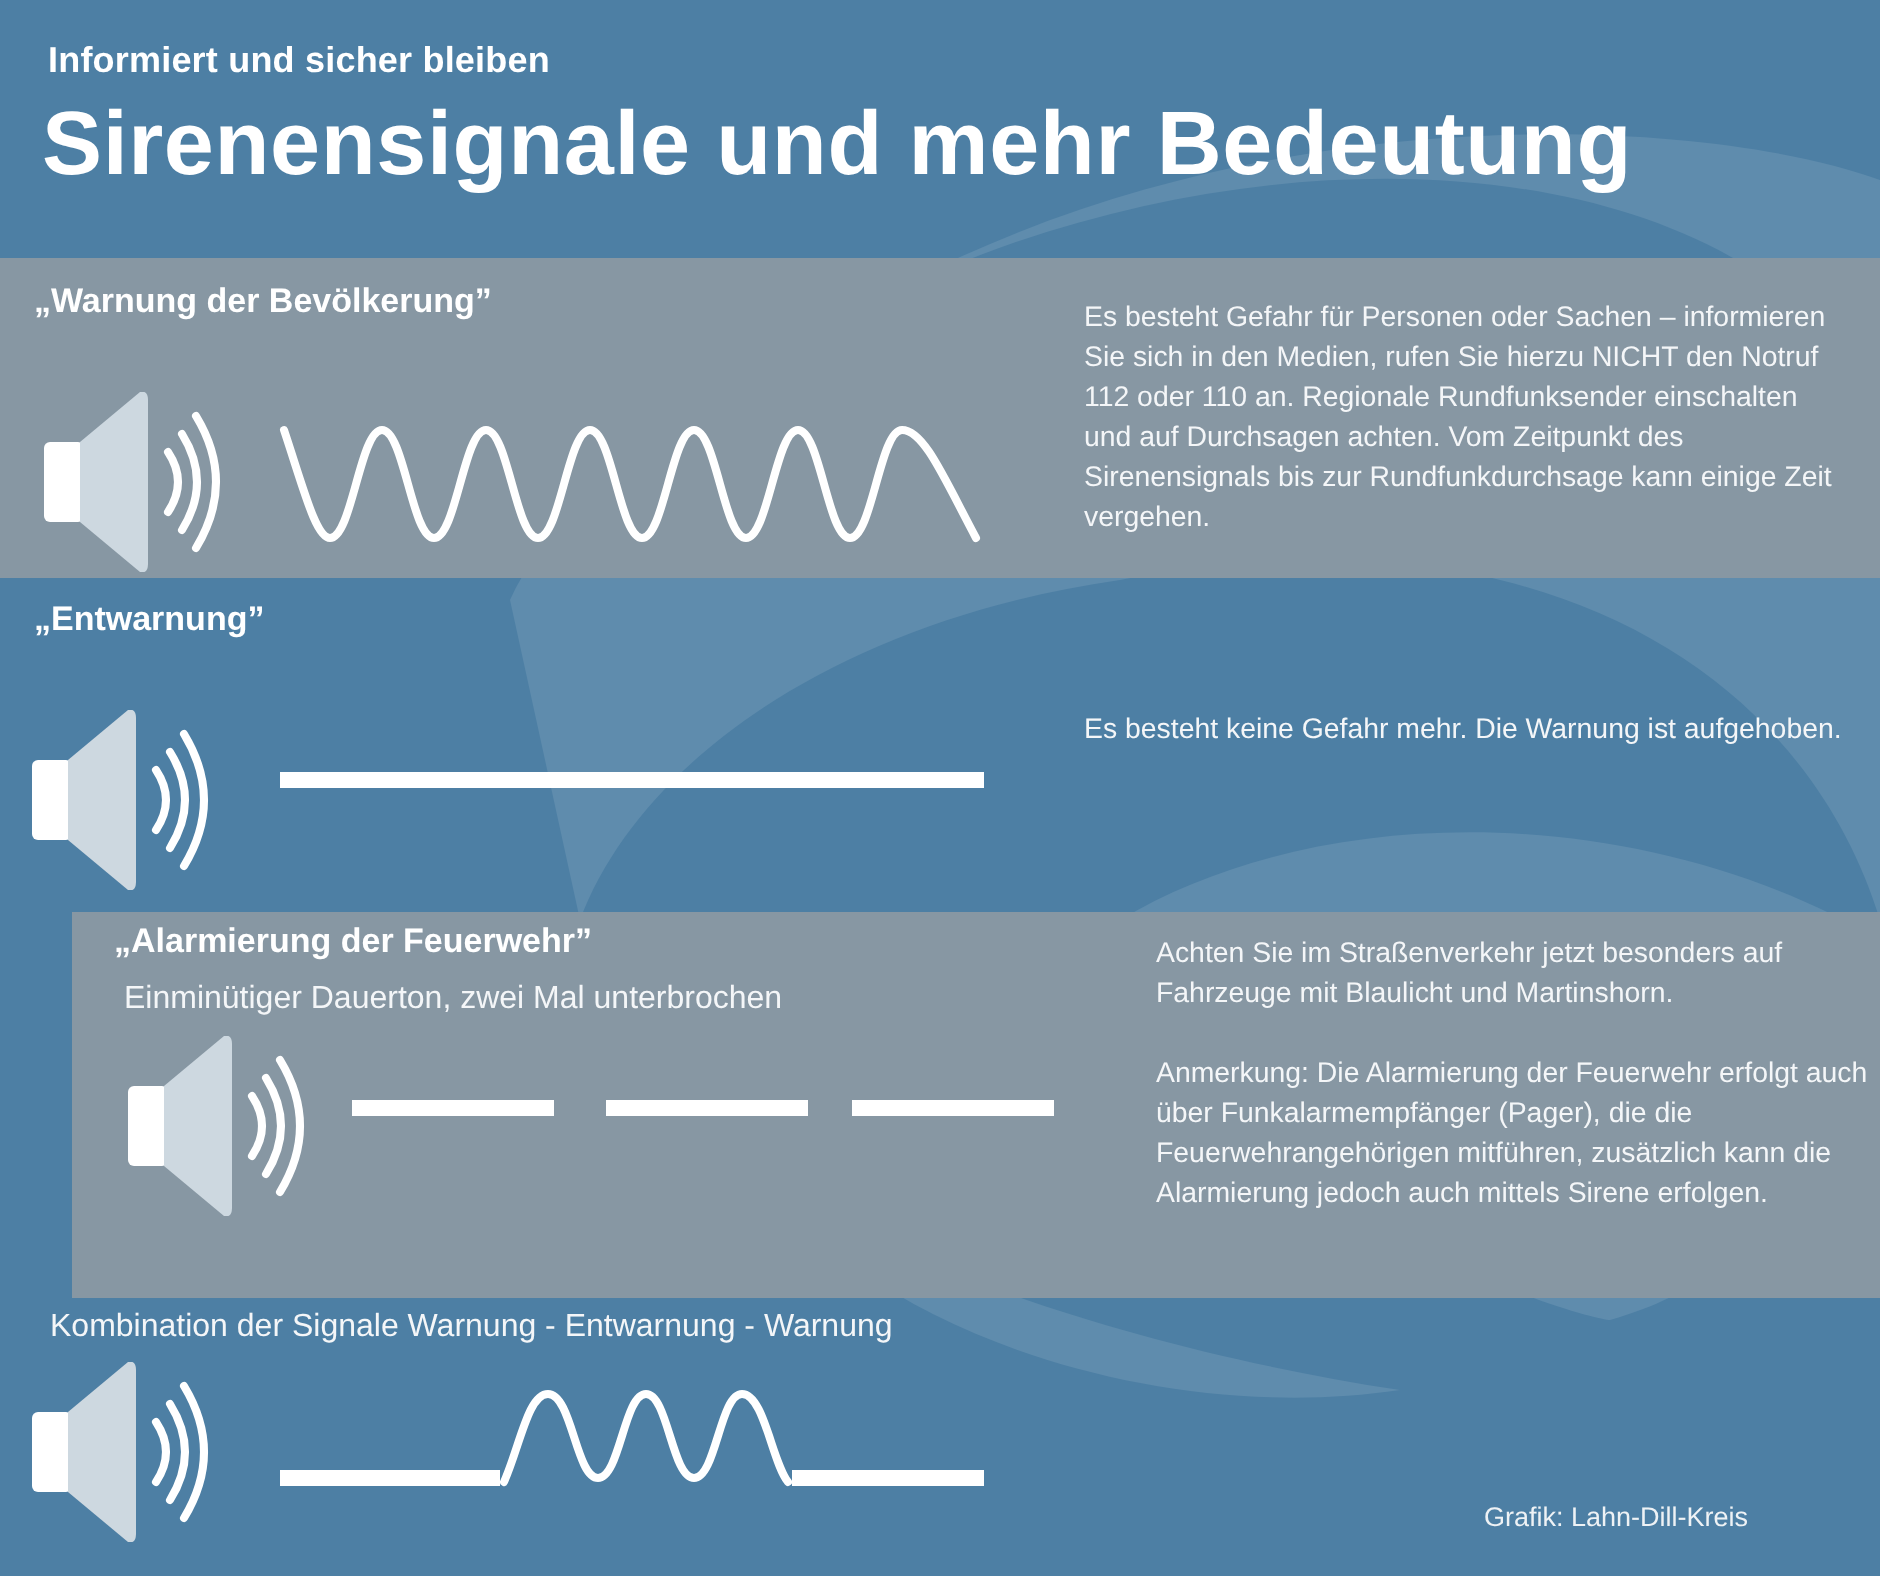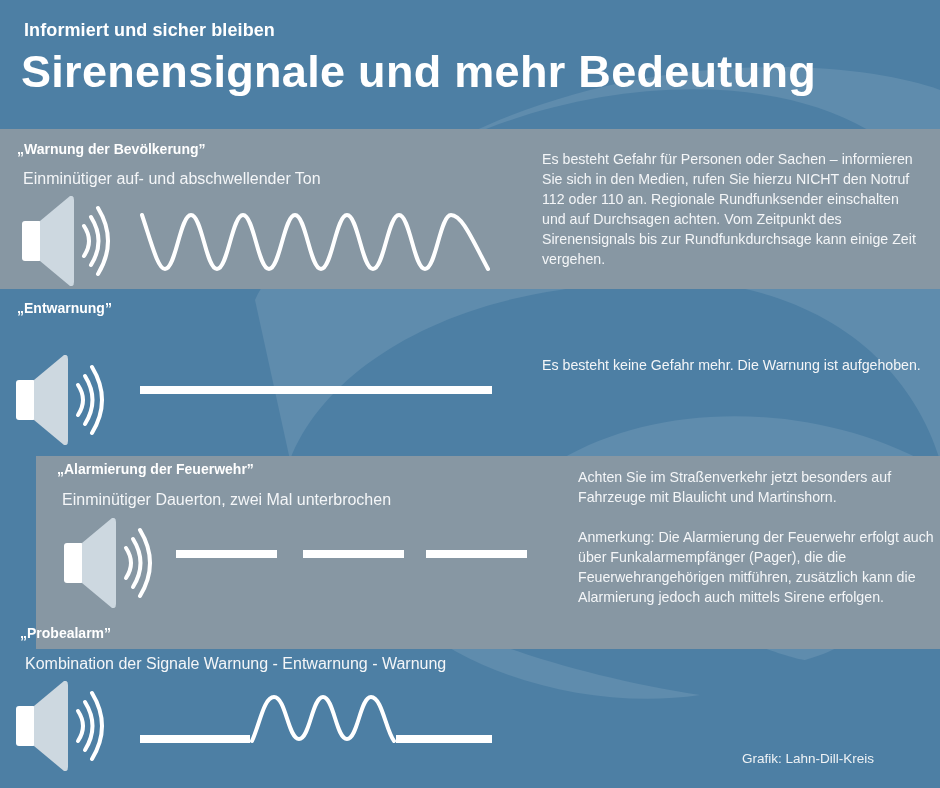--- a/index.html
+++ b/index.html
@@ -9,21 +9,21 @@
     font-family: "Liberation Sans", "DejaVu Sans", sans-serif;
     color: #ffffff;
   }
   .bg-swoosh { position: absolute; left: 0; top: 0; width: 940px; height: 788px; z-index: 0; }
   .layer { position: absolute; z-index: 1; }
   .header-sub { left: 24px; top: 20px; font-size: 18px; font-weight: bold; letter-spacing: 0.1px; }
   .header-title { left: 21px; top: 42px; font-size: 45px; font-weight: bold; letter-spacing: 0.3px; line-height: 60px; }
   .band { position: absolute; left: 0; width: 940px; z-index: 1; }
   .band.gray { background: #8797a3; }
   .band.clear { background: transparent; }
-  .sig-title { position: absolute; font-size: 14px; font-weight: bold; white-space: nowrap; }
+  .sig-title { position: absolute; font-size: 17px; font-weight: bold; white-space: nowrap; }
   .sig-sub { position: absolute; font-size: 16px; white-space: nowrap; color: #f4f6f8; }
   .sig-desc { position: absolute; left: 542px; width: 380px; font-size: 14.2px; line-height: 20px; color: #f4f6f8; }
   .sig-desc p { margin: 0; }
   .sig-desc p + p { margin-top: 20px; }
   .speaker { position: absolute; width: 100px; height: 90px; }
   .pattern { position: absolute; }
   .credit { position: absolute; left: 742px; top: 751px; font-size: 13.5px; color: #eef2f5; z-index: 2; }
 </style>
 </head>
 <body>
@@ -35,21 +35,20 @@
   <path d="M410 620 C 480 680, 600 710, 700 695 C 600 680, 500 650, 440 620 Z" fill="#5f8cad"></path>
   <path d="M700 620 C 760 650, 800 660, 805 660 C 840 650, 860 635, 875 620 Z" fill="#5f8cad"></path>
   <path d="M300 360 C 430 300, 560 280, 700 300" stroke="#5f8cad" stroke-width="0" fill="none"></path>
 </svg>
 
 <div class="layer header-sub">Informiert und sicher bleiben</div>
 <div class="layer header-title">Sirenensignale und mehr Bedeutung</div>
 
 <section class="band gray" style="top:129px;height:160px;">
   <div class="sig-title" style="left:17px;top:12px;">„Warnung der Bevölkerung”</div>
-  <div class="sig-sub" style="left:23px;top:41px;">Einminütiger auf- und abschwellender Ton</div>
   <svg class="speaker" style="left:18px;top:67px;" viewBox="0 0 100 90">
     <rect x="4" y="25" width="20" height="40" rx="3" fill="#ffffff"></rect>
     <path d="M22 25 L52 0 Q56 -1 56 4 L56 86 Q56 91 52 90 L22 65 Z" fill="#cdd8e0"></path>
     <path d="M66 30 Q76 45 66 60" stroke="#fff" stroke-width="4" fill="none" stroke-linecap="round"></path>
     <path d="M73 21 Q88 45 73 69" stroke="#fff" stroke-width="4" fill="none" stroke-linecap="round"></path>
     <path d="M80 12 Q100 45 80 78" stroke="#fff" stroke-width="4" fill="none" stroke-linecap="round"></path>
   </svg>
   <svg class="pattern" style="left:138px;top:80px;" width="356" height="66" viewBox="0 0 356 66">
     <path d="M4 6 C 14 36, 20 60, 27 60 C 38 60, 42 6, 53 6 C 64 6, 68 60, 79 60 C 90 60, 94 6, 105 6 C 116 6, 120 60, 131 60 C 142 60, 146 6, 157 6 C 168 6, 172 60, 183 60 C 194 60, 198 6, 209 6 C 220 6, 224 60, 235 60 C 246 60, 250 6, 261 6 C 272 6, 276 60, 287 60 C 298 60, 302 6, 313 6 C 324 6, 334 30, 350 60" stroke="#ffffff" stroke-width="4" fill="none" stroke-linecap="round"></path>
   </svg>
@@ -90,21 +89,20 @@
     <rect x="127" y="0" width="101" height="8" fill="#ffffff"></rect>
     <rect x="250" y="0" width="101" height="8" fill="#ffffff"></rect>
   </svg>
   <div class="sig-desc" style="top:11px;">
     <p>Achten Sie im Straßenverkehr jetzt besonders auf Fahrzeuge mit Blaulicht und Martinshorn.</p>
     <p>Anmerkung: Die Alarmierung der Feuerwehr erfolgt auch über Funkalarmempfänger (Pager), die die Feuerwehrangehörigen mitführen, zusätzlich kann die Alarmierung jedoch auch mittels Sirene erfolgen.</p>
   </div>
 </section>
 
 <section class="band clear" style="top:615px;height:173px;">
-  <div class="sig-title" style="left:20px;top:10px;">„Probealarm”</div>
   <div class="sig-sub" style="left:25px;top:40px;">Kombination der Signale Warnung - Entwarnung - Warnung</div>
   <svg class="speaker" style="left:12px;top:66px;" viewBox="0 0 100 90">
     <rect x="4" y="25" width="20" height="40" rx="3" fill="#ffffff"></rect>
     <path d="M22 25 L52 0 Q56 -1 56 4 L56 86 Q56 91 52 90 L22 65 Z" fill="#cdd8e0"></path>
     <path d="M66 30 Q76 45 66 60" stroke="#fff" stroke-width="4" fill="none" stroke-linecap="round"></path>
     <path d="M73 21 Q88 45 73 69" stroke="#fff" stroke-width="4" fill="none" stroke-linecap="round"></path>
     <path d="M80 12 Q100 45 80 78" stroke="#fff" stroke-width="4" fill="none" stroke-linecap="round"></path>
   </svg>
   <svg class="pattern" style="left:140px;top:78px;" width="356" height="56" viewBox="0 0 356 56">
     <rect x="0" y="42" width="110" height="8" fill="#ffffff"></rect>

